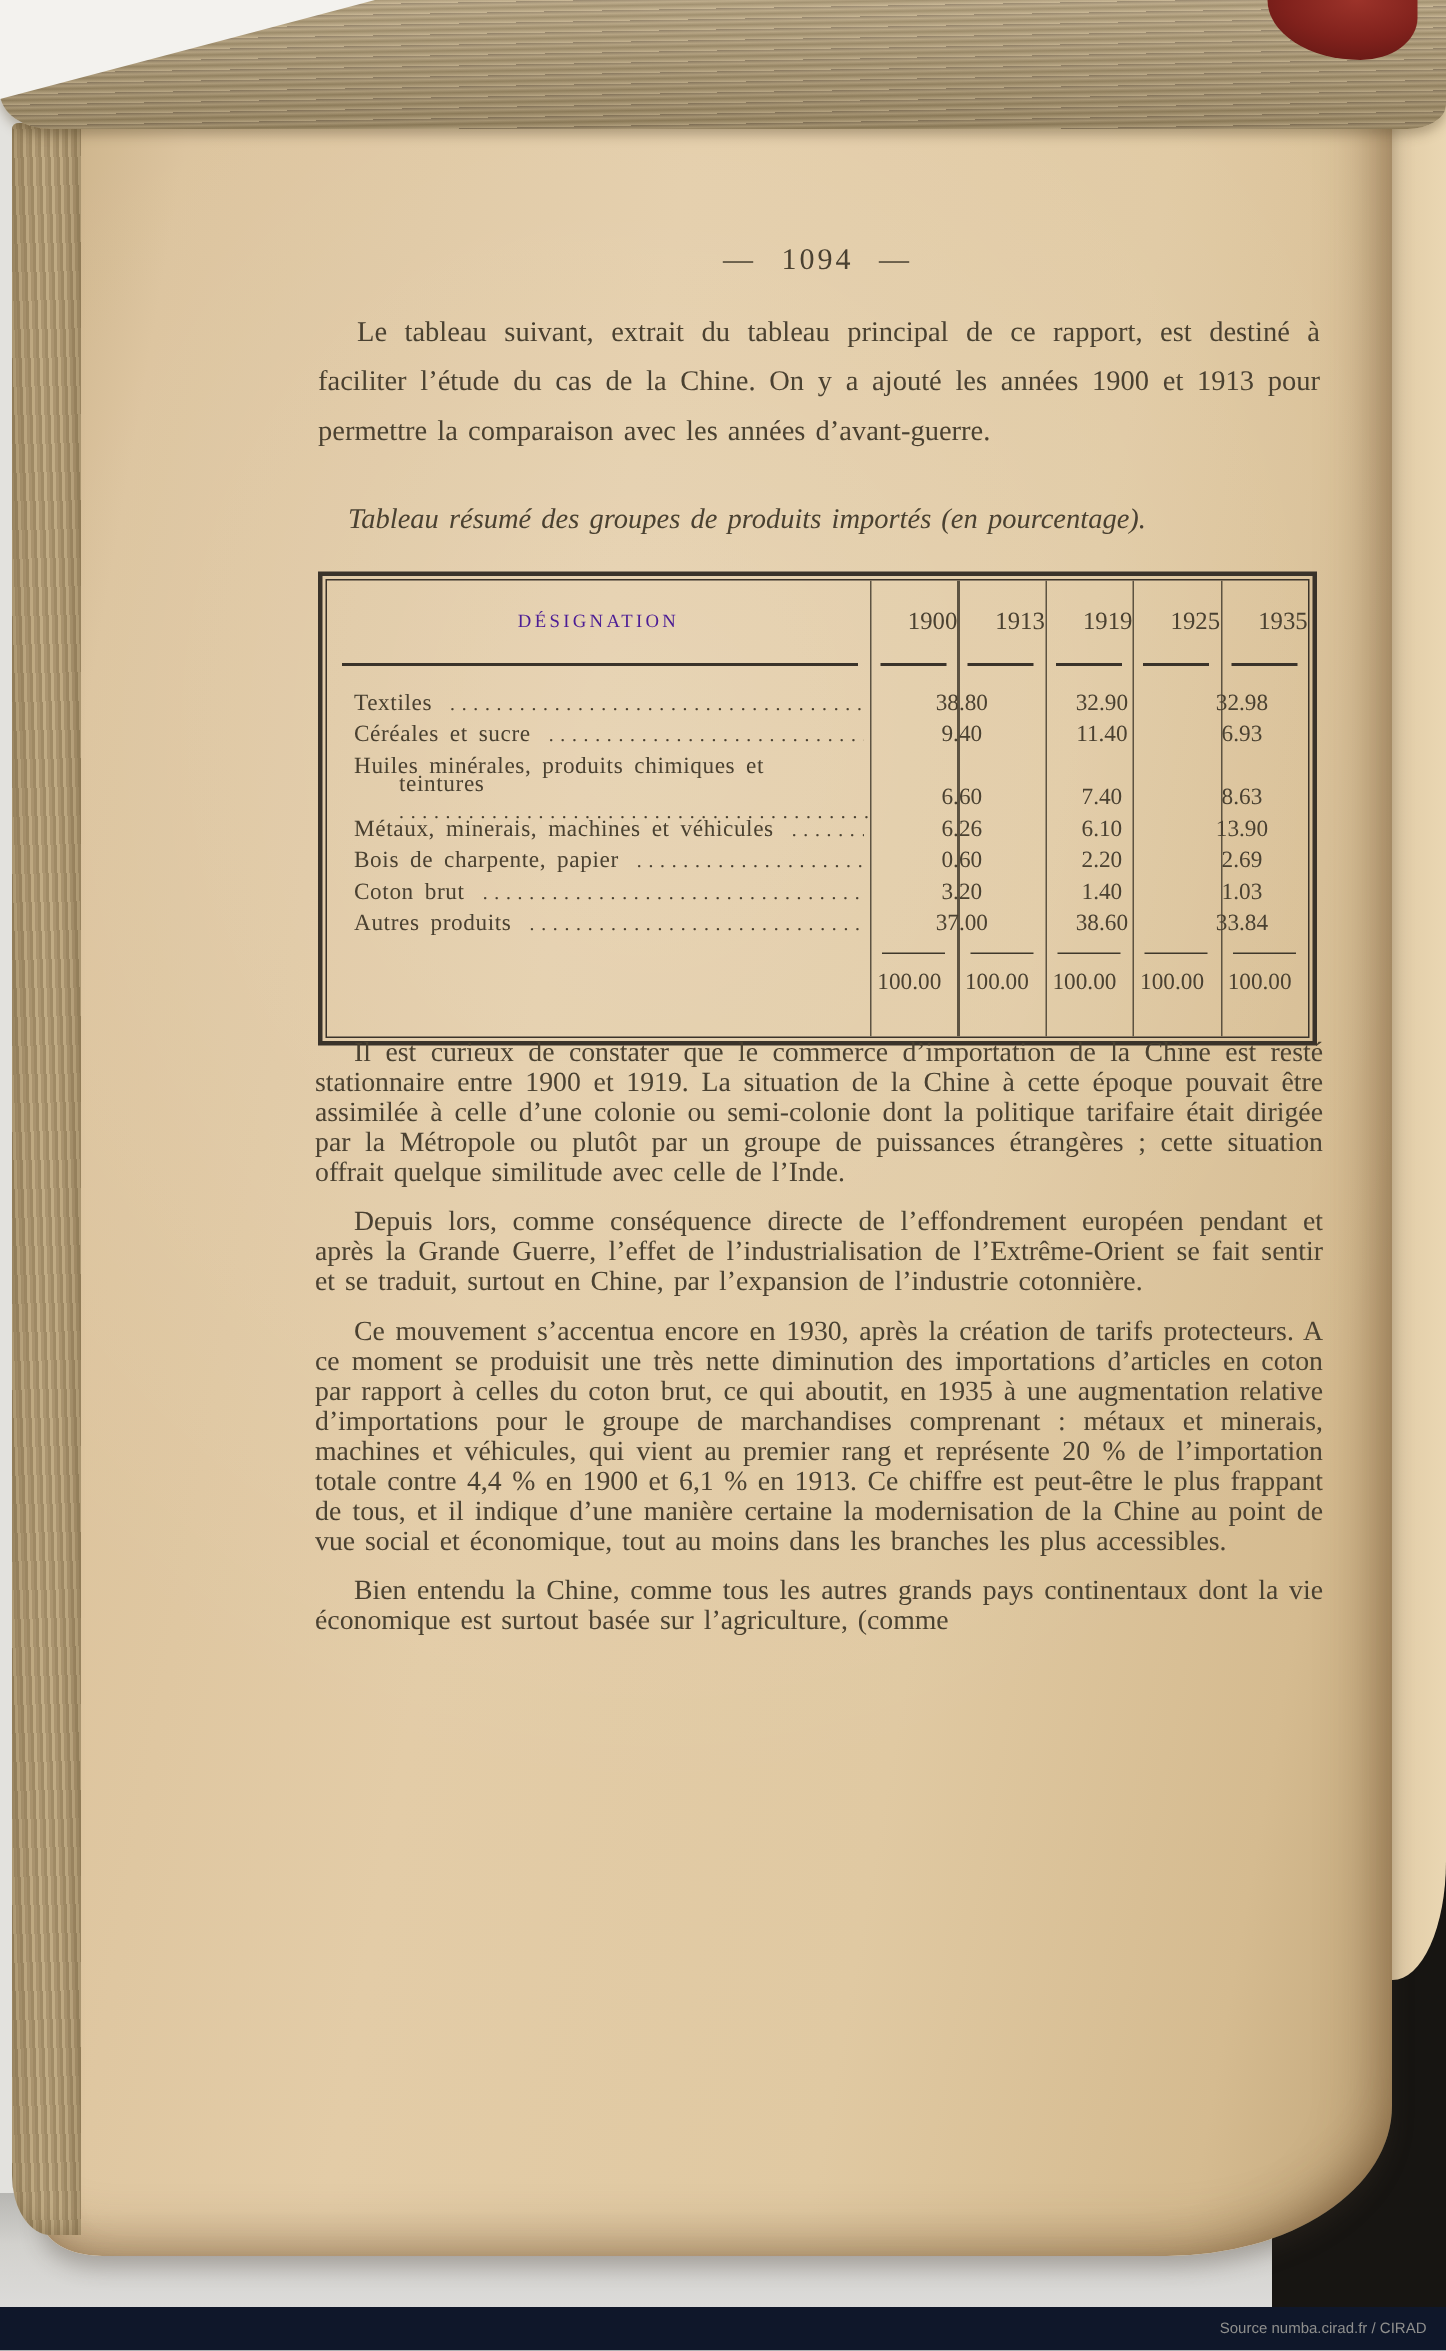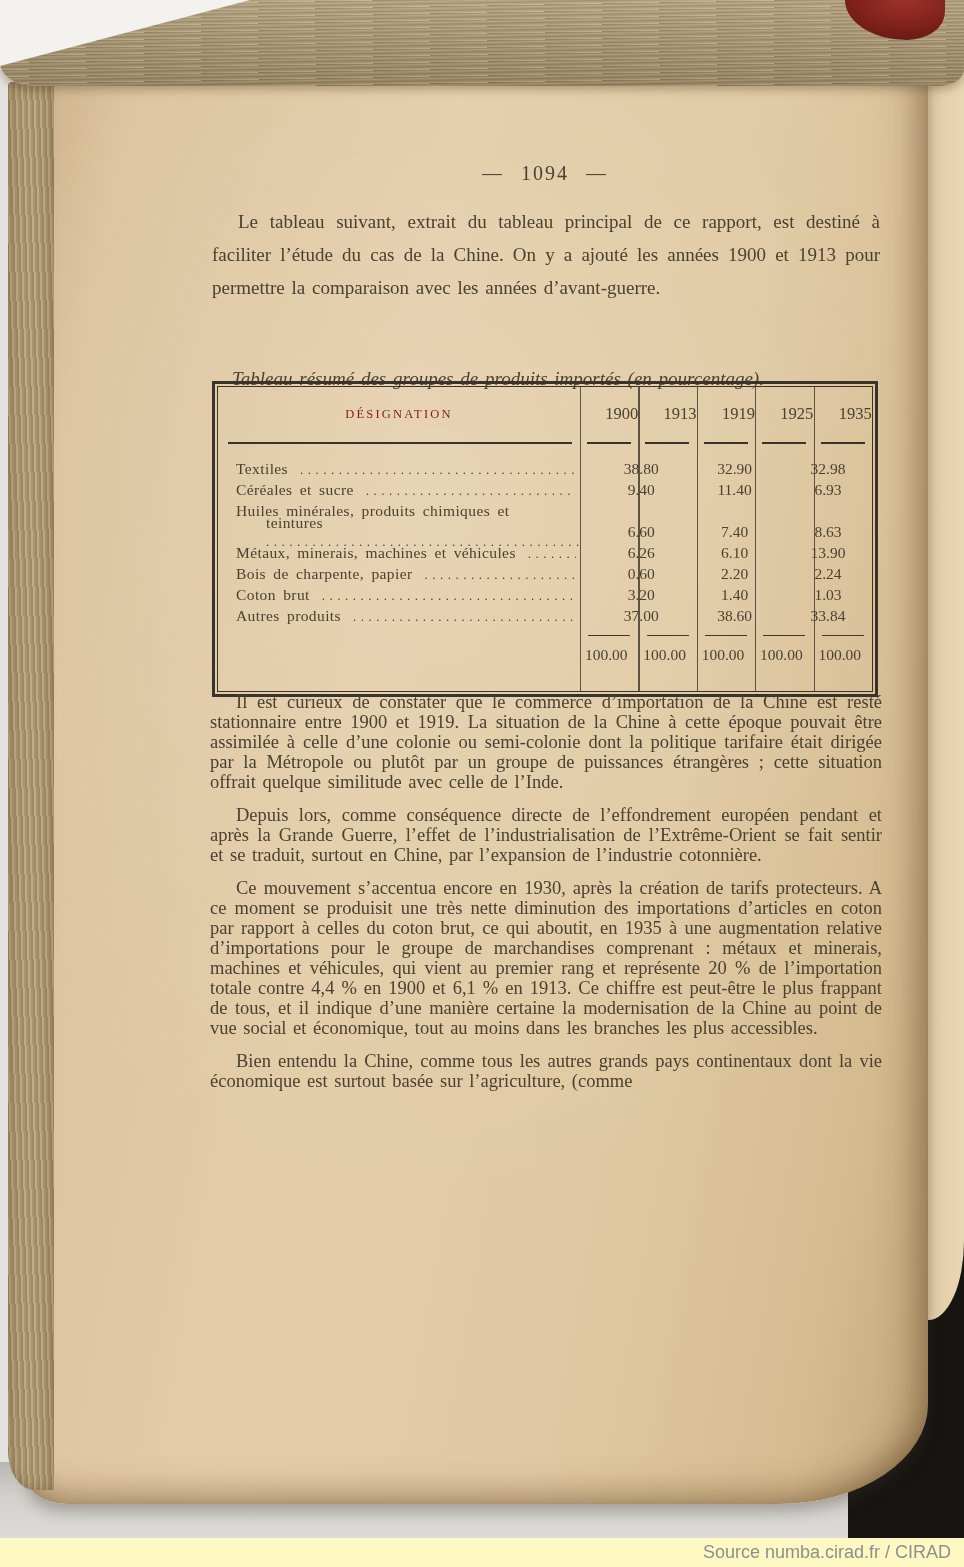--- a/index.html
+++ b/index.html
@@ -62,30 +62,30 @@
   .content{left:0;top:0;width:964px;height:1567px;z-index:7;color:#4a4131;border-radius:28px;}
   .content *{box-sizing:border-box;}
 
   .page-number{position:absolute;left:212px;top:162px;width:666px;text-align:center;
     font-size:20px;letter-spacing:2px;word-spacing:10px;}
 
   .intro{position:absolute;left:212px;top:205px;width:668px;margin:0;
     font-size:19px;line-height:33px;text-align:justify;text-indent:26px;word-spacing:2px;}
 
   .caption{position:absolute;left:212px;top:336px;width:668px;
-    font-style:italic;font-size:19px;padding-left:20px;word-spacing:2px;margin-top:32px;}
+    font-style:italic;font-size:19px;padding-left:20px;word-spacing:2px;}
 
   .table{position:absolute;left:212px;top:381px;width:666px;height:316px;
     border:3px solid #3a332a;padding:2px;}
   .table-inner{position:relative;width:100%;height:100%;border:1px solid #3a332a;overflow:hidden;}
   .vline{position:absolute;top:0;bottom:0;width:1.3px;background:#453d2f;opacity:.85;}
   .v1{left:362px;} .v2{left:420.4px;} .v3{left:478.8px;} .v4{left:537.2px;} .v5{left:595.6px;}
 
   .thead{display:flex;height:54px;align-items:center;}
-  .th-label{flex:0 0 362px;text-align:center;font-size:12.5px;letter-spacing:2.2px;color:#7f1d1d;}
+  .th-label{flex:0 0 362px;text-align:center;font-size:12.5px;letter-spacing:2.2px;color:#4c1d95;}
   .th-year{flex:0 0 58.4px;text-align:center;font-size:16.5px;padding-left:25px;}
 
   .hrule{position:absolute;top:55px;height:2px;background:#3a332a;}
   .hr-label{left:10px;width:344px;}
   .hr-y{width:44px;}
 
   .tbody{margin-top:17px;}
   .trow{display:flex;height:21px;align-items:center;gap:35px;}
   .tlabel{flex:0 0 362px;display:flex;align-items:baseline;padding-left:18px;overflow:hidden;}
   .tlabel.fullspan{flex:1 1 auto;}
@@ -101,22 +101,22 @@
   .srcell{flex:0 0 58.4px;display:flex;justify-content:center;align-items:center;}
   .srcell i{display:block;width:42px;border-top:1.7px solid #3f382b;}
 
   .totals{display:flex;height:25px;align-items:center;}
 
   .paras{position:absolute;left:210px;top:692px;width:672px;}
   .paras p{margin:0 0 13px 0;font-size:18.5px;line-height:20px;text-align:justify;
     text-indent:26px;word-spacing:2px;}
 
   
-  .footer-bar{left:0;bottom:0;width:964px;height:29px;z-index:9;background:#fef9c3;
-    font-family:"Liberation Sans","DejaVu Sans",sans-serif;font-size:18px;color:#8f8f8d;
+  .footer-bar{left:0;bottom:0;width:964px;height:29px;z-index:9;background:#0f172a;
+    font-family:"Liberation Sans","DejaVu Sans",sans-serif;font-size:10px;color:#8f8f8d;
     text-align:right;line-height:29px;padding-right:13px;box-sizing:border-box;}
 </style>
 </head>
 <body>
 
 <div>
 
   <div class="layer gray-strip"></div>
   <div class="layer black-backdrop"></div>
   <div class="layer under-page"></div>
@@ -208,21 +208,21 @@
               <div class="tval">7.13</div>
               <div class="tval">20.01</div>
             </div>
             <div class="trow">
               <div class="tlabel">
                 <span class="lab">Bois de charpente, papier</span>
                 <span class="dots"></span>
               </div>
               <div class="tval">0.60</div>
               <div class="tval">2.20</div>
-              <div class="tval">2.24</div>
+              <div class="tval">2.69</div>
               <div class="tval">3.30</div>
               <div class="tval">8.00</div>
             </div>
             <div class="trow">
               <div class="tlabel">
                 <span class="lab">Coton brut</span>
                 <span class="dots"></span>
               </div>
               <div class="tval">3.20</div>
               <div class="tval">1.40</div>

